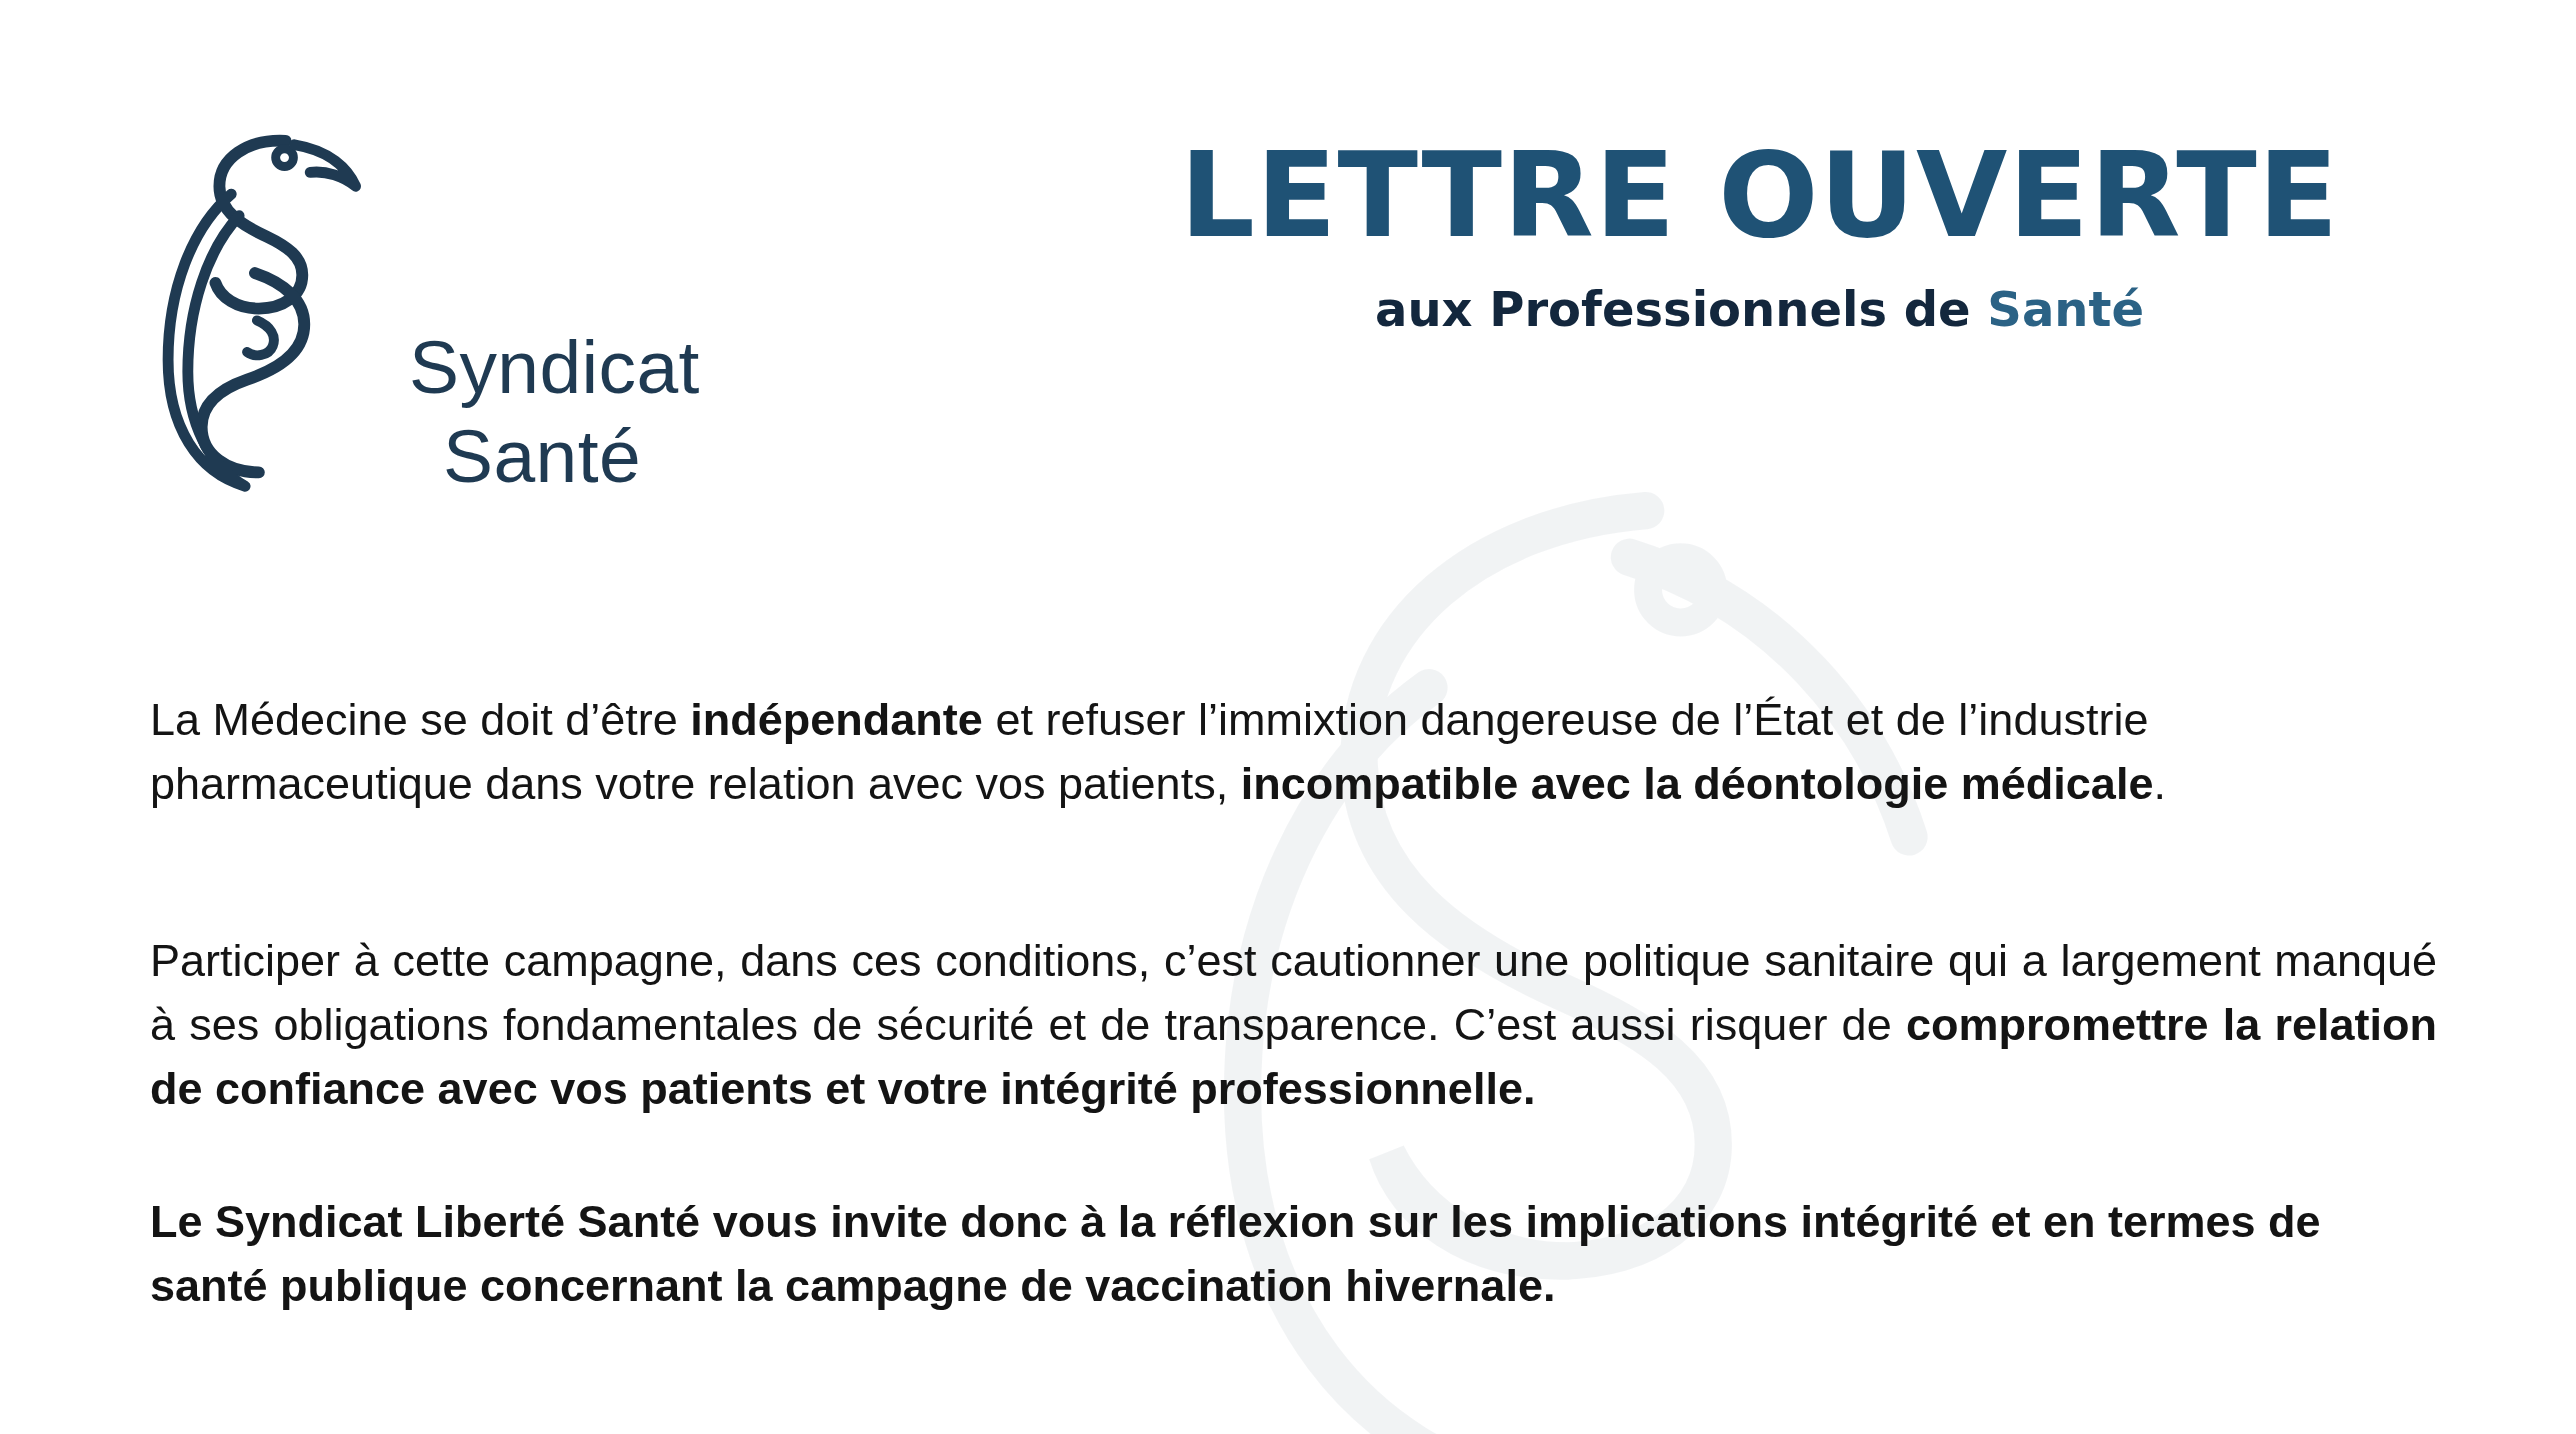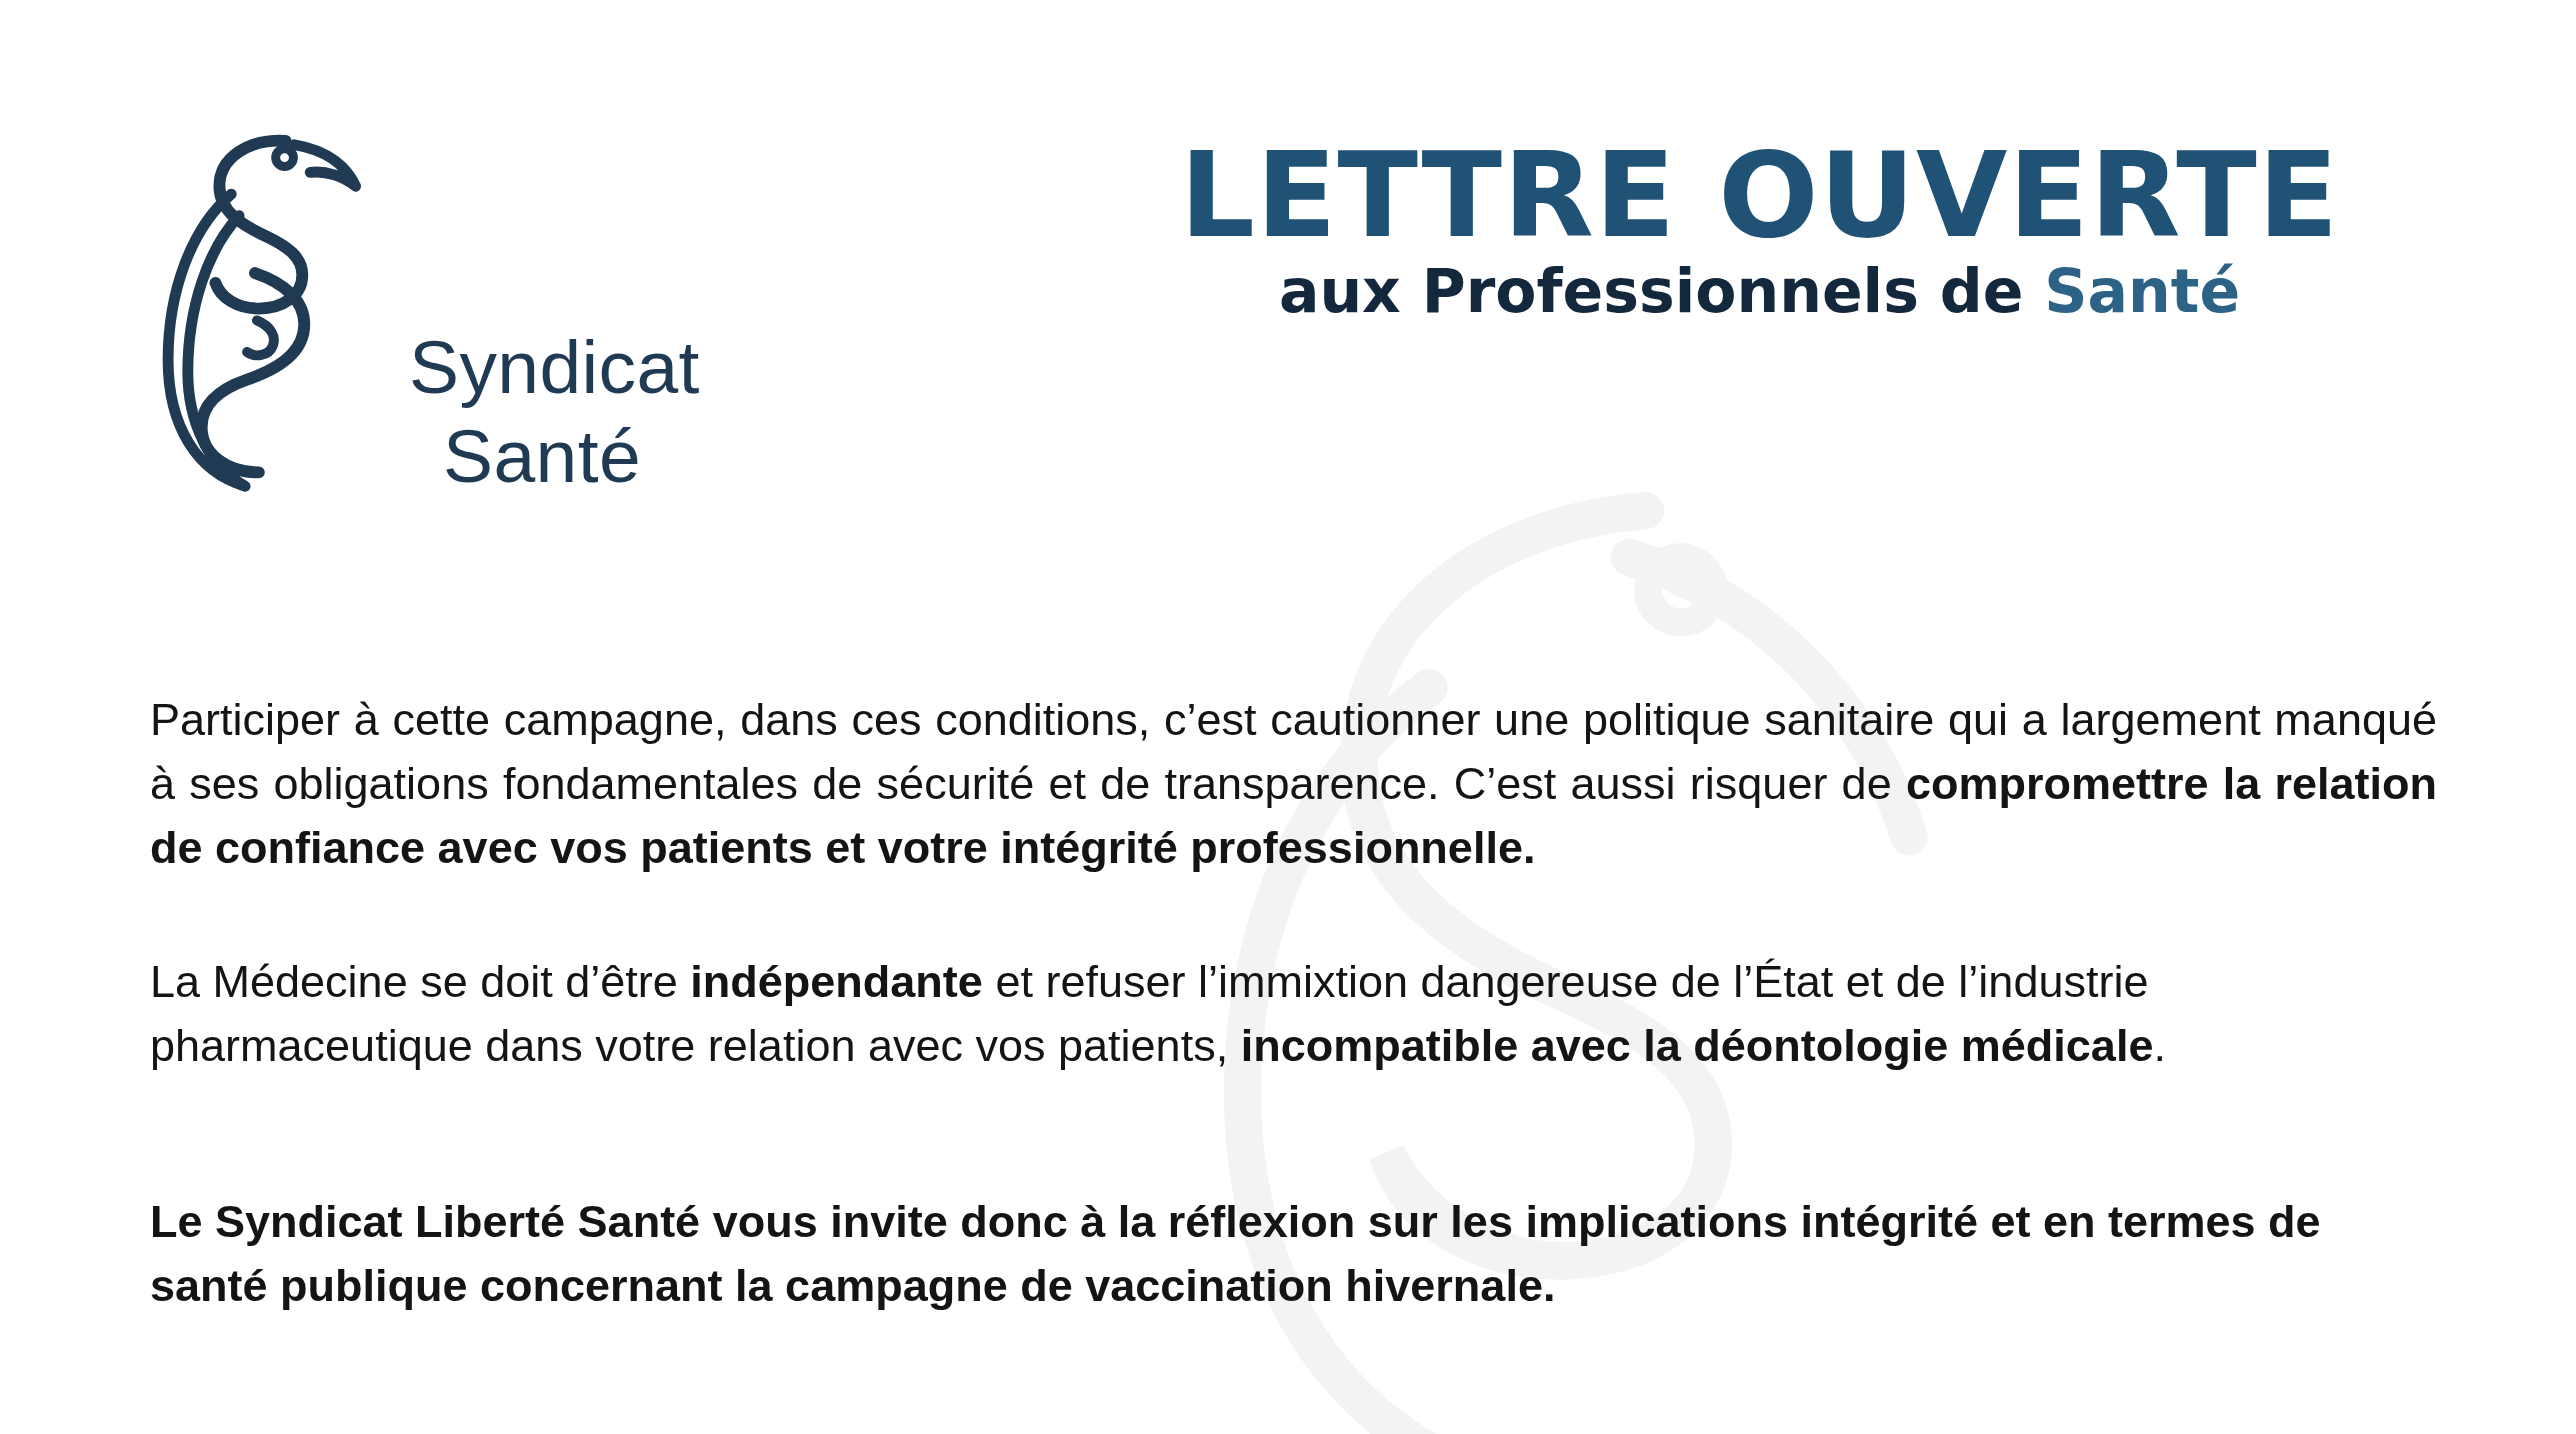--- a/index.html
+++ b/index.html
@@ -85,23 +85,24 @@
   .main-title {
     font-family: "DejaVu Sans", sans-serif;
     font-weight: 700;
     font-size: 118px;
     letter-spacing: 0.9px;
     color: #1f5275;
     line-height: 1.05;
     white-space: nowrap;
   }
   .sub-title {
+    margin-top: 25px;
     font-family: "DejaVu Sans", sans-serif;
     font-weight: 700;
-    font-size: 60px;
+    font-size: 48px;
     color: #13273d;
     line-height: 1.1;
     white-space: nowrap;
   }
   .sub-title .accent { color: #2b6285; }
 
   
   .content {
     position: absolute;
     left: 150px;
@@ -171,26 +172,26 @@
       <div class="main-title">LETTRE OUVERTE</div>
       <div class="sub-title">
         <span>aux Professionnels de </span><span class="accent">Santé</span>
       </div>
     </div>
 
   </div>
 
   <div class="content">
 
+    <p class="para p2">
+      <span>La Médecine se doit d’être </span><span class="b">indépendante</span><span> et refuser l’immixtion dangereuse de l’État et de l’industrie pharmaceutique dans votre relation avec vos patients, </span><span class="b">incompatible avec la déontologie médicale</span><span>.</span>
+    </p>
+
     <p class="para justify p1">
       <span>Participer à cette campagne, dans ces conditions, c’est cautionner une politique sanitaire qui a largement manqué à ses obligations fondamentales de sécurité et de transparence. C’est aussi risquer de </span><span class="b">compromettre la relation de confiance avec vos patients et votre intégrité professionnelle.</span>
-    </p>
-
-    <p class="para p2">
-      <span>La Médecine se doit d’être </span><span class="b">indépendante</span><span> et refuser l’immixtion dangereuse de l’État et de l’industrie pharmaceutique dans votre relation avec vos patients, </span><span class="b">incompatible avec la déontologie médicale</span><span>.</span>
     </p>
 
     <p class="para p3">Le Syndicat Liberté Santé vous invite donc à la réflexion sur les implications intégrité et en termes de santé publique concernant la campagne de vaccination hivernale.</p>
 
   </div>
 
 </div>
 
 
 </body></html>

